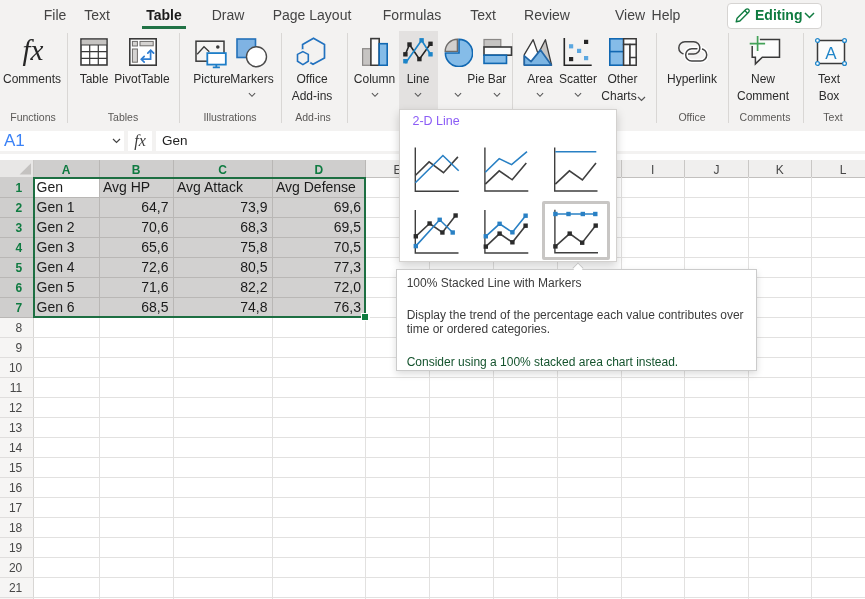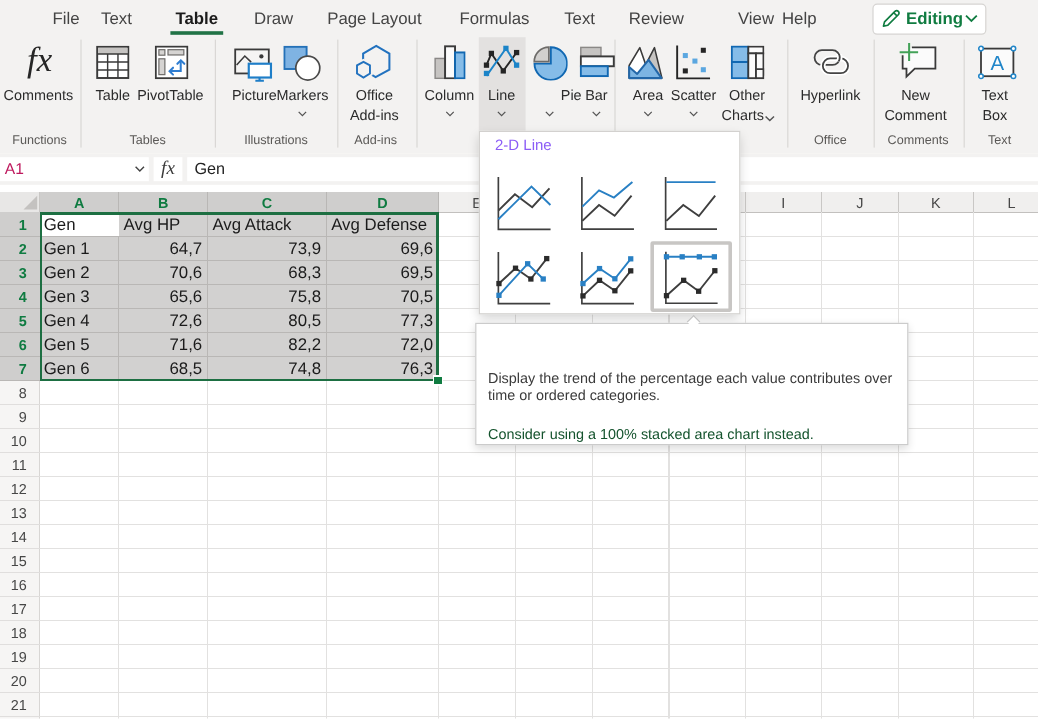--- a/index.html
+++ b/index.html
@@ -219,21 +219,21 @@
 <circle cx="3.5" cy="3.5" r="1.9"></circle>
         <circle cx="30.5" cy="3.5" r="1.9"></circle>
         <circle cx="3.5" cy="26.5" r="1.9"></circle>
         <circle cx="30.5" cy="26.5" r="1.9"></circle>
 </g>
     </svg>
 <div class="abs" style="left:0;top:128px;width:865px;height:25.5px;background:#F3F2F1"></div>
 <div class="abs" style="left:0;top:131px;width:123.5px;height:20px;background:#fff"></div>
 <div class="abs" style="left:128px;top:131px;width:23.5px;height:20px;background:#fff"></div>
 <div class="abs" style="left:155.5px;top:131px;width:709.5px;height:20px;background:#fff"></div>
-<div class="abs" style="left:4px;top:131px;height:20px;line-height:20px;font-size:13px;color:#be185d">A1</div>
+<div class="abs" style="left:4px;top:131px;height:20px;line-height:20px;font-size:17px;color:#3b82f6">A1</div>
 <svg class="abs" style="left:112px;top:138px" width="9" height="6" viewBox="0 0 9 6">
       <path d="M1 1 L4.5 4.5 L8 1" fill="none" stroke="#444" stroke-width="1.2"></path>
     </svg>
 <div class="abs" style="left:131px;top:130px;width:18px;height:21px;font-family:'Liberation Serif',serif;font-style:italic;font-size:16px;color:#3B3B3B;text-align:center;line-height:21px">fx</div>
 <div class="abs" style="left:162px;top:131px;height:20px;line-height:20px;font-size:13.5px;color:#222">Gen</div>
 <svg width="865" height="443" viewBox="0 0 865 443" style="position:absolute;left:0;top:156px" shape-rendering="crispEdges" text-rendering="optimizeLegibility">
 <rect x="0" y="0" width="865" height="443" fill="#ffffff"></rect>
 <rect x="0" y="4" width="33" height="17" fill="#E8E7E6"></rect>
 <rect x="33" y="4" width="332.5" height="17" fill="#CFCECD"></rect>
 <rect x="365.5" y="4" width="499.5" height="17" fill="#F0EFEE"></rect>
@@ -427,14 +427,15 @@
 <rect x="194.5" y="114.4" width="4.4" height="4.4" fill="#2B2B2B"></rect>
 <polyline points="155.0,105.0 197.0,105.0" fill="none" stroke="#2980C4" stroke-width="1.6" stroke-linejoin="miter"></polyline>
 <rect x="154.2" y="102.8" width="4.4" height="4.4" fill="#2980C4"></rect>
 <rect x="167.3" y="102.8" width="4.4" height="4.4" fill="#2980C4"></rect>
 <rect x="181.6" y="102.8" width="4.4" height="4.4" fill="#2980C4"></rect>
 <rect x="194.1" y="102.8" width="4.4" height="4.4" fill="#2980C4"></rect>
 </svg>
     </div>
 <div class="abs" style="left:396px;top:269.3px;width:361px;height:102px;background:#fff;border:1px solid #CBCBCB;box-shadow:0 3px 7px rgba(0,0,0,0.14);z-index:9"></div>
 <div class="abs" style="left:573.5px;top:264.4px;width:8px;height:8px;background:#fff;border-left:1px solid #C5C5C5;border-top:1px solid #C5C5C5;transform:rotate(45deg);z-index:10"></div>
+<div class="abs" style="left:406.7px;top:276.2px;font-size:12px;color:#3B3B3B;line-height:14px;z-index:11;white-space:nowrap">100% Stacked Line with Markers</div>
 <div class="abs" style="left:406.7px;top:308.2px;font-size:12px;color:#3B3B3B;line-height:14.1px;z-index:11;white-space:nowrap">Display the trend of the percentage each value contributes over<br>time or ordered categories.</div>
 <div class="abs" style="left:406.7px;top:355.2px;font-size:12px;color:#14532d;line-height:14px;z-index:11;white-space:nowrap">Consider using a 100% stacked area chart instead.</div>
 </div>
 </body></html>

